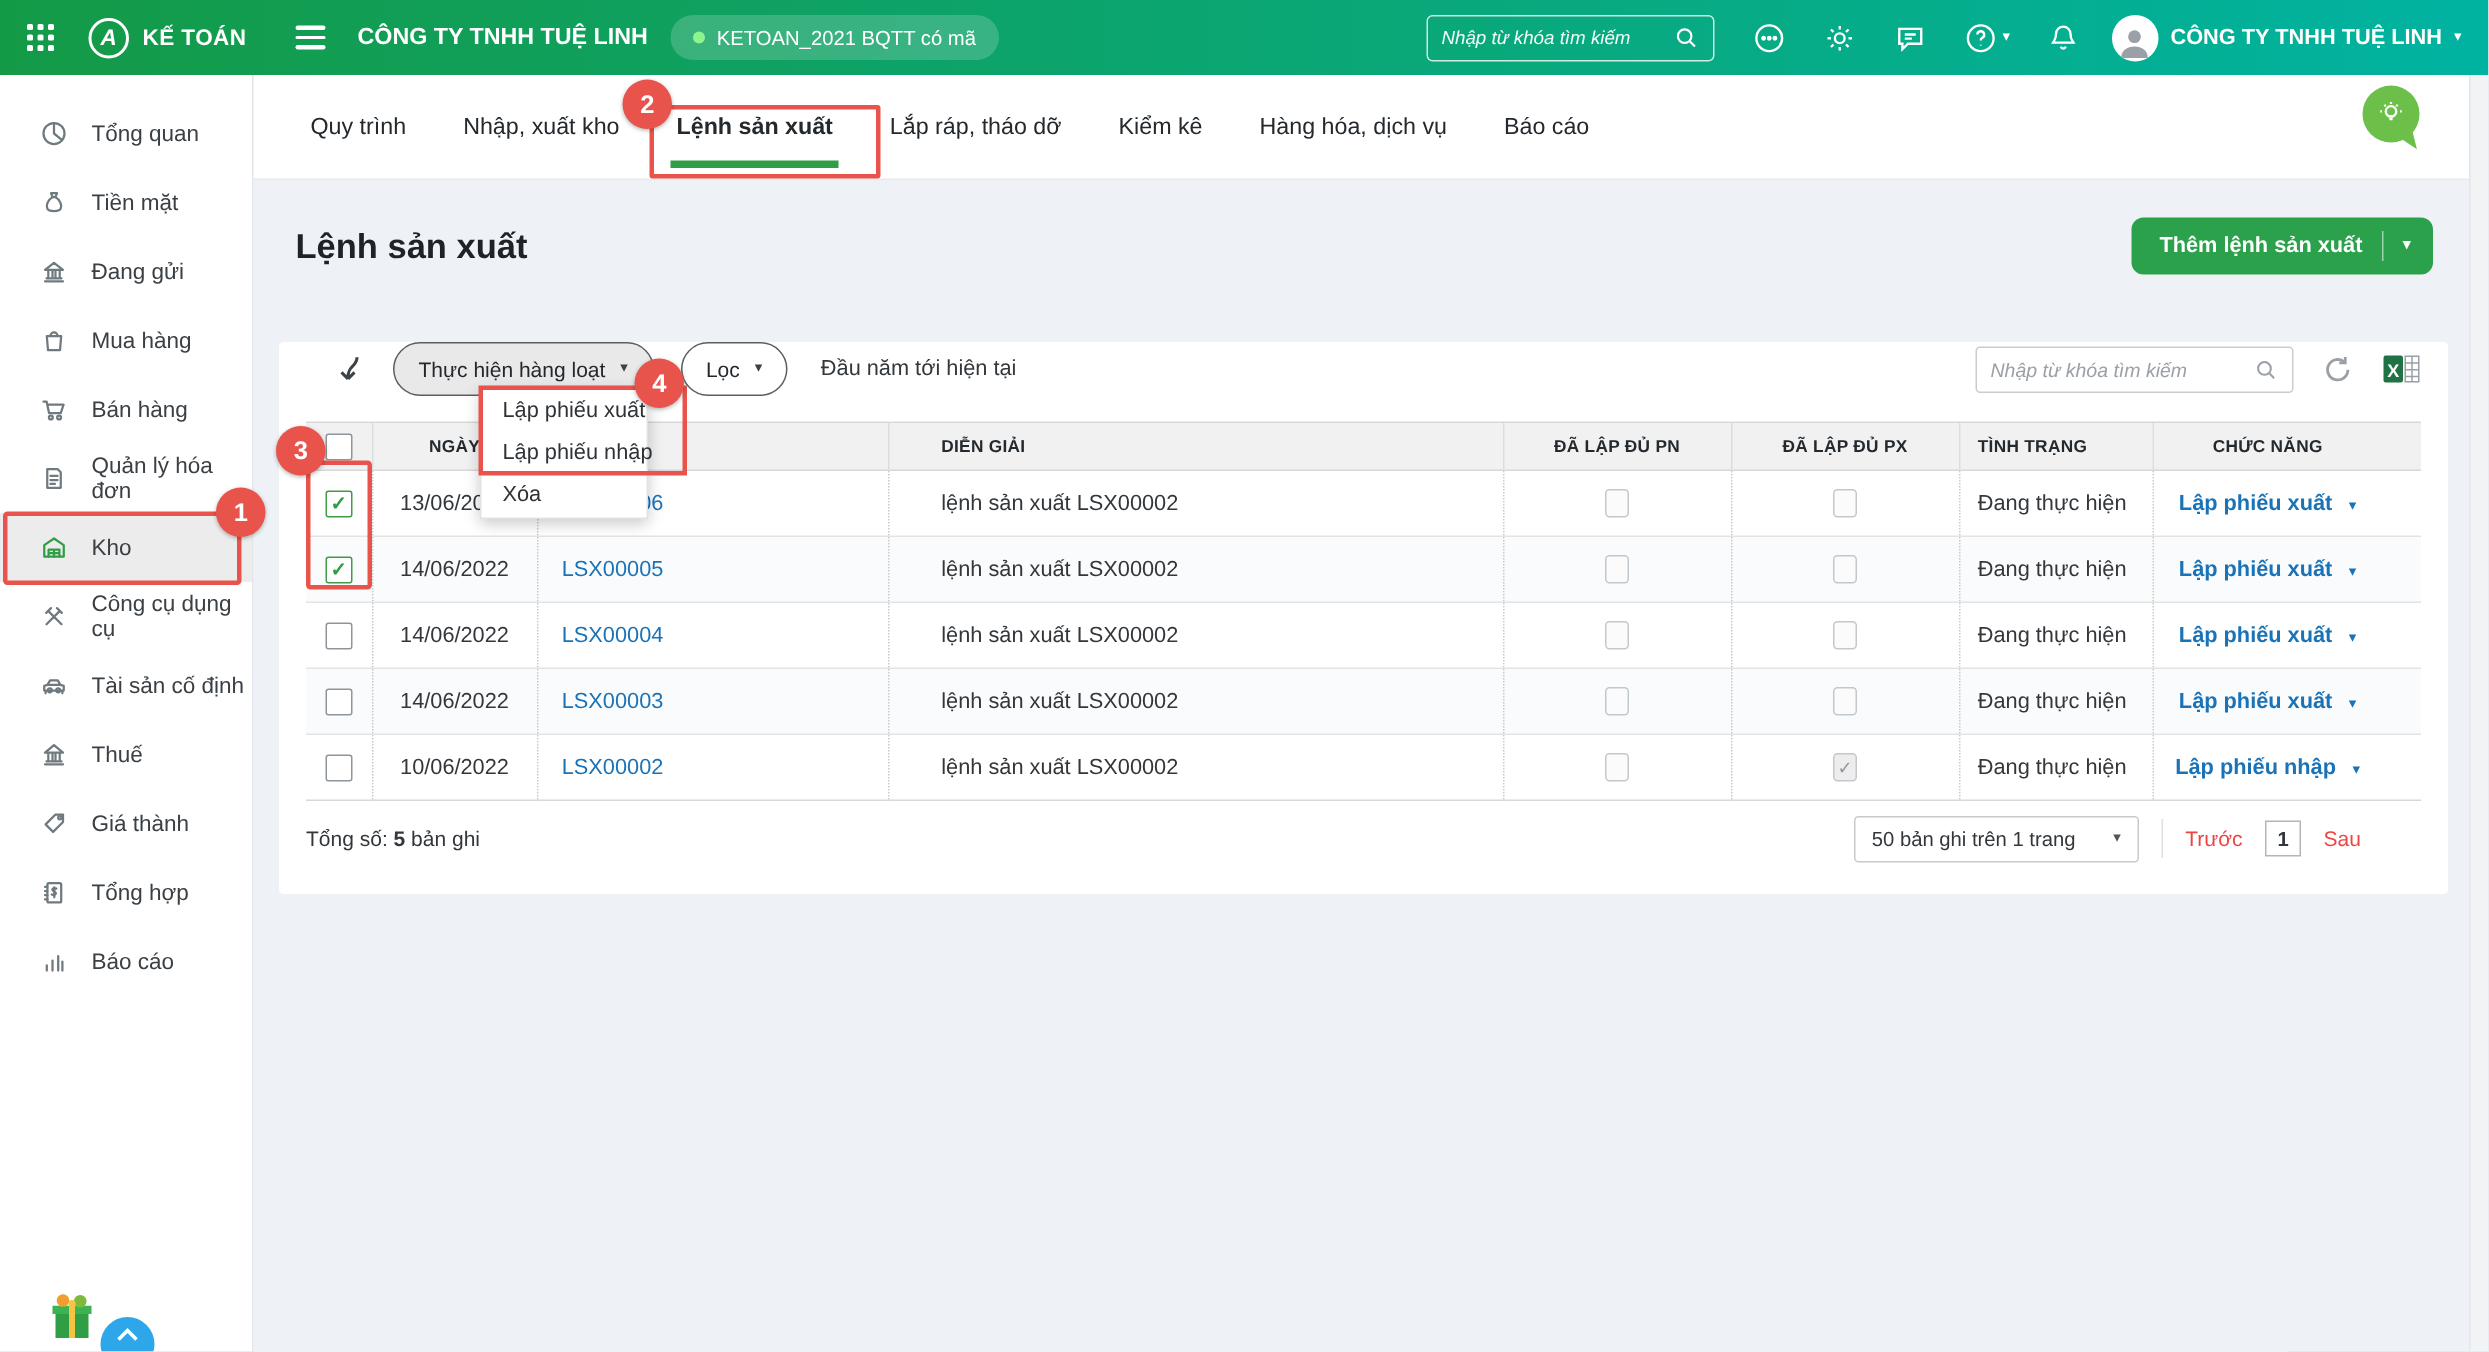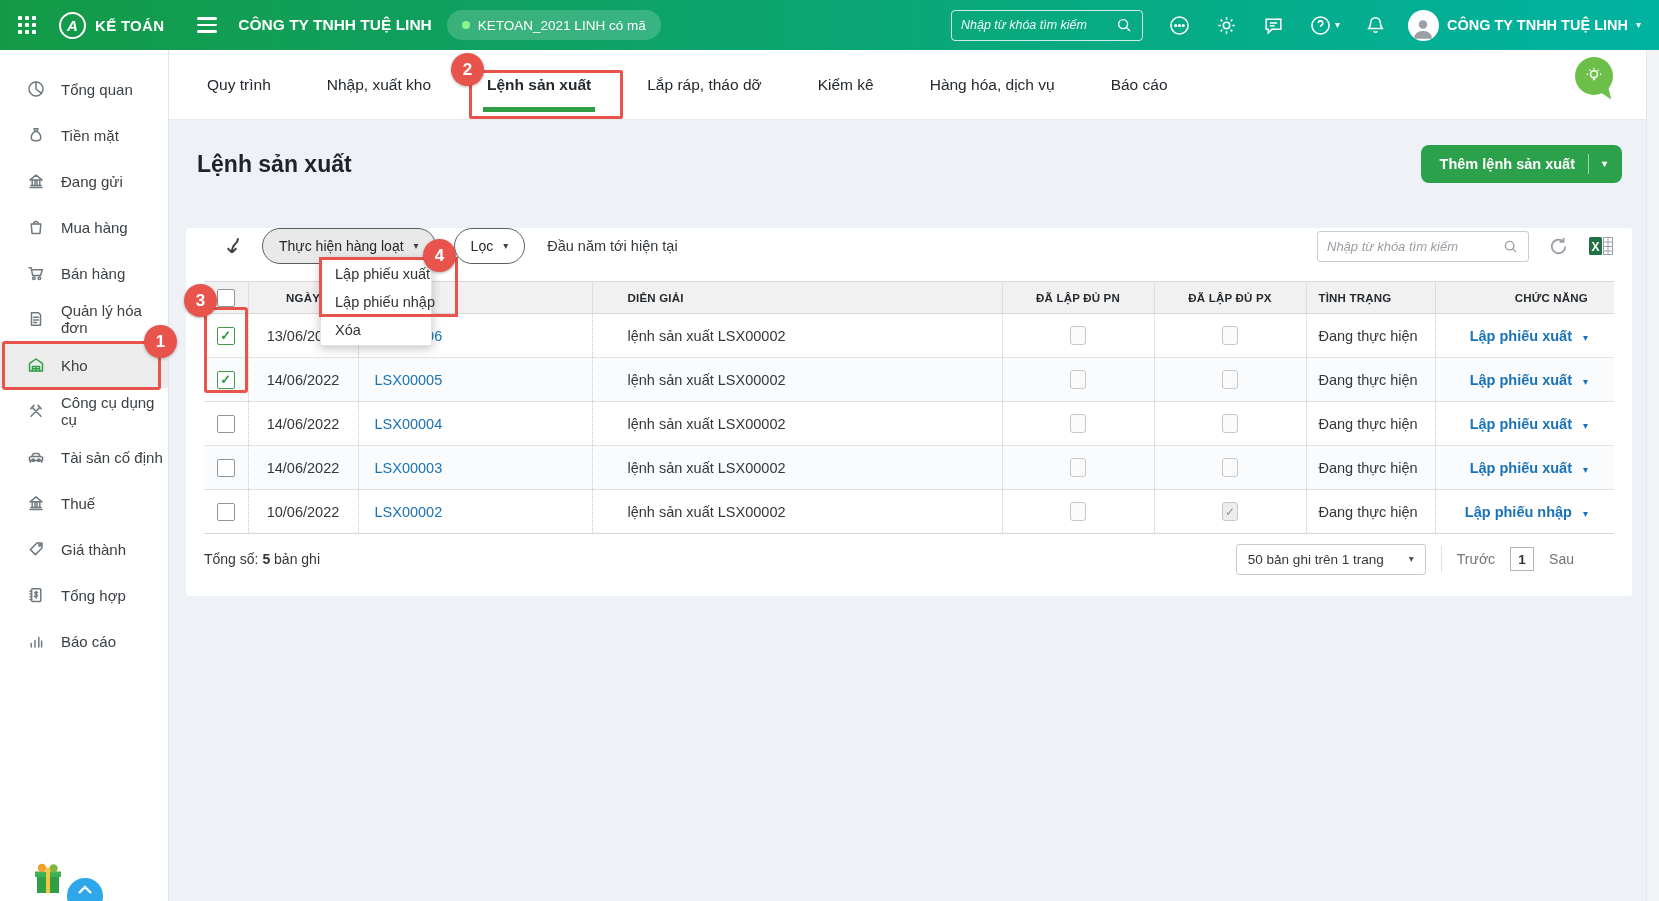--- a/index.html
+++ b/index.html
@@ -36,21 +36,21 @@
   .sidebar { position:absolute; top:50px; left:0; width:169px; bottom:0; background:#fff; border-right:1px solid #e2e5e9; z-index:12; }
   .sidebar ul { list-style:none; padding-top:16px; }
   .side-item { position:relative; height:46px; display:flex; align-items:center; gap:15px; padding-left:26px; font-size:15px; color:#3b4045; cursor:pointer; }
   .side-item .sicon { width:20px; height:20px; color:#6f7a80; flex:none; display:flex; }
   .side-item.active { background:#ececec; }
   .side-item.active .sicon { color:#2f9e44; }
   .rect-kho { position:absolute; left:2px; right:7px; top:-1px; bottom:-2px; border:3px solid #e8544b; border-radius:3px; z-index:60; pointer-events:none; }
 
   
   .main { position:absolute; left:169px; top:50px; right:13px; bottom:0; }
-  .tabsrow { height:70px; background:#fff; display:flex; align-items:stretch; padding-left:38px; gap:56px; border-bottom:1px solid #e7e9ec; position:relative; }
+  .tabsrow { height:70px; background:#fff; display:flex; align-items:stretch; padding-left:38px; gap:38px; border-bottom:1px solid #e7e9ec; position:relative; }
   .tab { display:flex; align-items:center; font-size:15.5px; color:#24292e; position:relative; cursor:pointer; white-space:nowrap; }
   .tab.active { font-weight:bold; }
   .tab .underline { display:none; }
   .tab.active .underline { display:block; position:absolute; left:-4px; right:-4px; bottom:7px; height:5px; background:#2f9e44; }
   .rect-tab { position:absolute; left:-18px; right:-32px; top:20px; bottom:0; border:3px solid #e8544b; border-radius:2px; pointer-events:none; z-index:60; }
 
   .titlerow { height:88px; display:flex; align-items:center; padding:0 24px 0 28px; }
   .page-title { font-size:23px; font-weight:bold; color:#1f2328; }
   .add-btn { margin-left:auto; background:#2aa14a; color:#fff; font-weight:bold; font-size:14.5px; border:none; border-radius:8px; height:38px; display:flex; align-items:center; gap:13px; padding:0 15px 0 19px; cursor:pointer; font-family:"Liberation Sans", sans-serif; }
   .add-btn .divider { width:1px; height:20px; background:rgba(255,255,255,.55); }
@@ -73,36 +73,36 @@
   table.grid { width:100%; border-collapse:collapse; table-layout:fixed; margin-top:17px; font-size:14.5px; color:#33373b; }
   .grid thead th { height:32px; background:#f1f1f2; border-top:1px solid #d8d8d8; border-bottom:1px solid #d8d8d8; font-size:11.5px; font-weight:bold; color:#24292d; letter-spacing:.2px; }
   .grid thead th + th { border-left:1px solid #dddddd; }
   .grid tbody td { height:44px; border-bottom:1px solid #e3e3e3; background:#fff; }
   .grid tbody tr:nth-child(even) td { background:#fafbfc; }
   .grid tbody tr:last-child td { border-bottom:1px solid #d8d8d8; }
   .grid tbody td + td { border-left:1px dotted #c9c9c9; }
   .col-center { text-align:center; }
   .col-desc { text-align:left; padding-left:35px; }
   .col-status { text-align:left; padding-left:12px; }
-  .col-action { text-align:right; padding-right:26px; }
+  .col-action { text-align:center; padding-right:26px; }
   a.code-link { color:#1a73b7; text-decoration:none; cursor:pointer; }
   .action-link { color:#1a73b7; font-weight:600; text-decoration:none; cursor:pointer; }
   .action-caret { color:#1a73b7; font-size:10px; margin-left:11px; cursor:pointer; }
   .cb { width:18px; height:18px; border:1.5px solid #8e959b; border-radius:2px; background:#fff; display:inline-flex; align-items:center; justify-content:center; vertical-align:middle; font-size:13px; line-height:1; color:transparent; cursor:pointer; }
   .cb.checked { border-color:#3f9d47; color:#2e9e44; font-weight:bold; }
   .flatcb { width:16px; height:19px; border:1px solid #c3c8cd; border-radius:3px; background:#fbfbfb; display:inline-flex; align-items:center; justify-content:center; vertical-align:middle; font-size:12px; color:transparent; cursor:pointer; }
   .flatcb.checked { background:#ededed; color:#8f969c; }
 
   .card-footer { display:flex; align-items:center; height:50px; font-size:14px; color:#33373b; }
   .total-wrap b { font-weight:bold; }
   .foot-right { margin-left:auto; display:flex; align-items:center; gap:15px; margin-right:40px;padding-left:40px; }
   .page-select { width:190px; height:31px; border:1px solid #c9c9c9; border-radius:3px; background:#fff; display:flex; align-items:center; justify-content:space-between; padding:0 11px; font-size:13.5px; color:#33373b; cursor:pointer; }
   .page-select .caret { font-size:10px; color:#555; }
   .pg-sep { width:1px; height:26px; background:#e0e0e0; }
-  .muted { color:#737373; cursor:pointer; }
+  .muted { color:#ef4444; cursor:pointer; }
   .page-box { width:24px; height:24px; border:1px solid #b5b5b5; display:flex; align-items:center; justify-content:center; font-weight:bold; font-size:13.5px; background:#fff; }
 
   
   .dropdown-panel { position:absolute; left:320px; top:258px; width:112px; background:#fff; border:1px solid #e2e2e2; box-shadow:0 3px 10px rgba(0,0,0,.22); z-index:40; padding:1px 0; }
   .menu-item { height:28px; display:flex; align-items:center; padding:0 14px; font-size:14.5px; color:#2f3337; cursor:pointer; white-space:nowrap; }
   .rect-menu { position:absolute; left:-2px; top:-2px; width:139px; height:60px; border:3px solid #e8544b; pointer-events:none; z-index:60; }
 
   
   .callout { position:absolute; width:33px; height:33px; border-radius:50%; background:#e8544b; color:#fff; font-weight:bold; font-size:17px; display:flex; align-items:center; justify-content:center; z-index:70; pointer-events:none; box-shadow:0 1px 3px rgba(0,0,0,.3); font-family:"Liberation Sans", sans-serif; }
   .annot-rect-3 { position:absolute; left:204px; top:307px; width:44px; height:86px; border:3px solid #e8544b; border-radius:3px; pointer-events:none; z-index:60; }
@@ -141,21 +141,21 @@
       <span class="brand-name">KẾ TOÁN</span>
     </div>
     <div class="hamburger">
         <i></i>
         <i></i>
         <i></i>
       </div>
     <div class="company-top">CÔNG TY TNHH TUỆ LINH</div>
     <div class="db-badge">
       <span class="dot"></span>
-      <span>KETOAN_2021 LINH có mã</span>
+      <span>KETOAN_2021 BQTT có mã</span>
     </div>
     <div class="top-spacer"></div>
     <div class="top-search">
       <input type="text" placeholder="Nhập từ khóa tìm kiếm" style="">
       <span class="tico">
         <svg width="18" height="18" viewBox="0 0 20 20" fill="none" stroke="#fff" stroke-width="1.6">
             <circle cx="9" cy="9" r="5"></circle>
             <path d="M12.8 12.8 L16.6 16.6"></path>
           </svg>
       </span>

